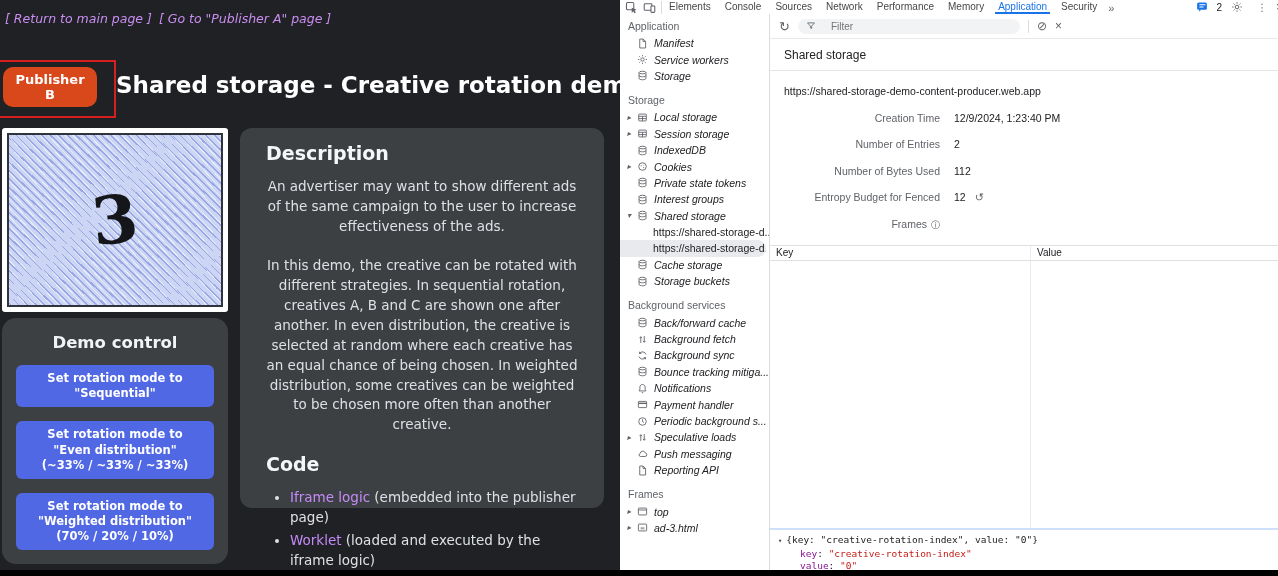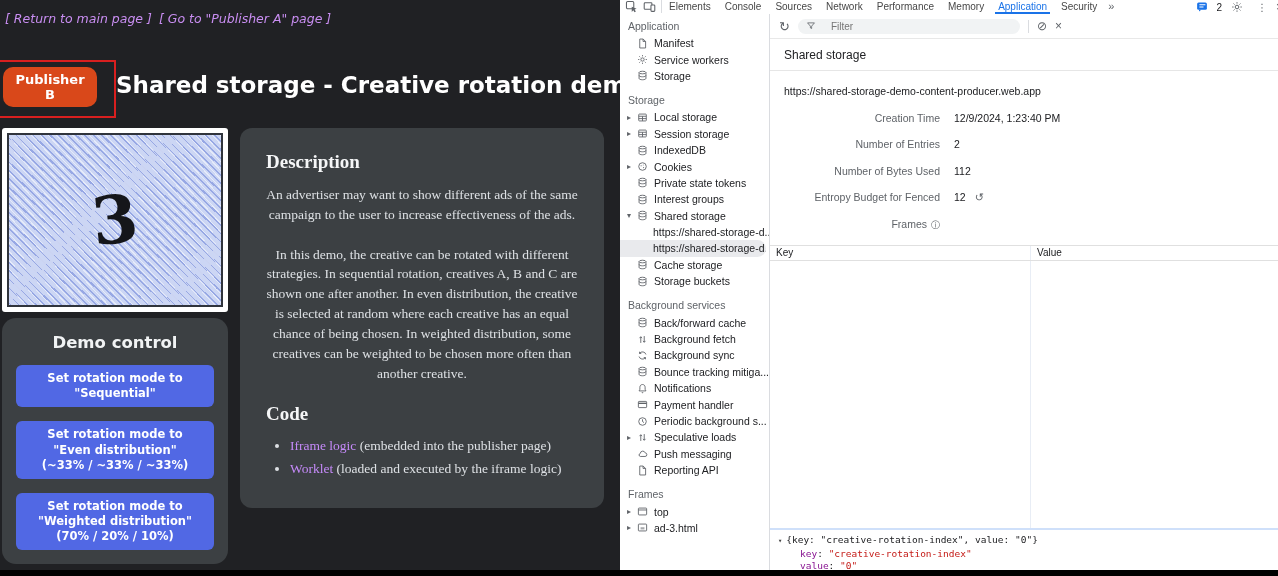--- a/index.html
+++ b/index.html
@@ -25,51 +25,51 @@
     display:flex;align-items:center;justify-content:center;}
   .creative-num{font-size:66px;font-weight:700;color:#15161a;transform:rotate(-6deg);
             font-family:"DejaVu Serif",serif;}
   .demo{position:absolute;left:2px;top:318px;width:226px;height:246px;background:#3c4043;
         border-radius:14px;box-sizing:border-box;padding:12px 14px;text-align:center;}
   .demo-title{font-size:16.5px;font-weight:700;color:#f1f3f4;margin:3px 0 13px;}
   .demo-btn{display:block;width:100%;background:#5168e4;border:none;border-radius:6px;color:#fff;
             font-weight:700;font-size:11.5px;line-height:1.32;padding:6px 4px;margin:12px 0 14px;
             font-family:inherit;cursor:pointer;}
   .desc{position:absolute;left:240px;top:128px;width:364px;height:380px;background:#3c4043;
-        border-radius:12px;box-sizing:border-box;padding:20px 26px;color:#dde0e4;
-        font-size:13.5px;line-height:1.47;font-family:Liberation Serif, serif;}
+        border-radius:12px;box-sizing:border-box;padding:12px 26px;color:#dde0e4;
+        font-size:13.5px;line-height:1.47;}
   .desc h2{font-size:19px;color:#f5f6f7;margin:0 0 9px;font-weight:700;}
   .desc p{margin:0 0 8px;text-align:center;}
   .desc p.gap{margin-bottom:20px;}
   .desc .code-h{margin-top:16px;}
   .desc ul{margin:6px 0 0;padding-left:24px;}
   .desc li{margin-bottom:3px;}
   .code-link{color:#c58af9;text-decoration:none;}
   
   #devtools{position:absolute;left:620px;top:0;width:658px;height:570px;background:#fff;
             font-size:10px;color:#202124;}
-  .tabbar{height:14px;display:flex;align-items:flex-start;border-bottom:1px solid #e3e3e3;
+  .tabbar{height:14px;display:flex;align-items:flex-end;border-bottom:1px solid #e3e3e3;
           padding-left:5px;}
   .tbicon{width:13px;height:13px;flex:none;margin-right:5px;}
   .tab{padding:0 7px;font-size:10px;color:#474747;height:14px;line-height:14px;position:relative;
        white-space:nowrap;cursor:pointer;}
   .tab.active{color:#1a73e8;}
   .tab.active::after{content:"";position:absolute;left:4px;right:4px;bottom:0;height:2px;background:#1a73e8;}
   .more-tabs{color:#5f6368;font-size:11px;padding:0 4px;}
   .tb-right{margin-left:auto;display:flex;align-items:center;gap:9px;padding-right:2px;}
   .issues{display:flex;align-items:center;gap:3px;}
   .glyph{color:#5f6368;}
   .clip-x{margin-right:-7px;font-size:12px;}
   
   .sidebar{position:absolute;left:0;top:14px;width:149px;bottom:0;border-right:1px solid #dadce0;
            overflow:hidden;font-size:10.5px;background:#fff;}
   .side-section{color:#5f6368;padding:10px 8px 3px;}
   .side-section.first{padding-top:6px;}
   .srow{display:flex;align-items:center;height:16.4px;padding-left:7px;color:#202124;cursor:pointer;
-        white-space:nowrap;}
+        white-space:nowrap;font-style:italic;}
   .chev{width:10px;flex:none;font-size:8px;color:#5f6368;}
   .si{width:11px;height:11px;margin-right:6px;flex:none;}
   .sub{padding-left:33px;height:16.4px;line-height:16.4px;color:#202124;white-space:nowrap;
        overflow:hidden;cursor:pointer;}
   .sub.selected{background:#e9eaed;border-radius:0 14px 14px 0;margin-right:3px;}
   
   .main{position:absolute;left:150px;right:0;top:14px;bottom:0;background:#fff;}
   .toolbar{height:24px;border-bottom:1px solid #e8e8e8;display:flex;align-items:center;
            padding:0 9px;gap:8px;}
   .refresh{font-size:13px;color:#5f6368;cursor:pointer;}

